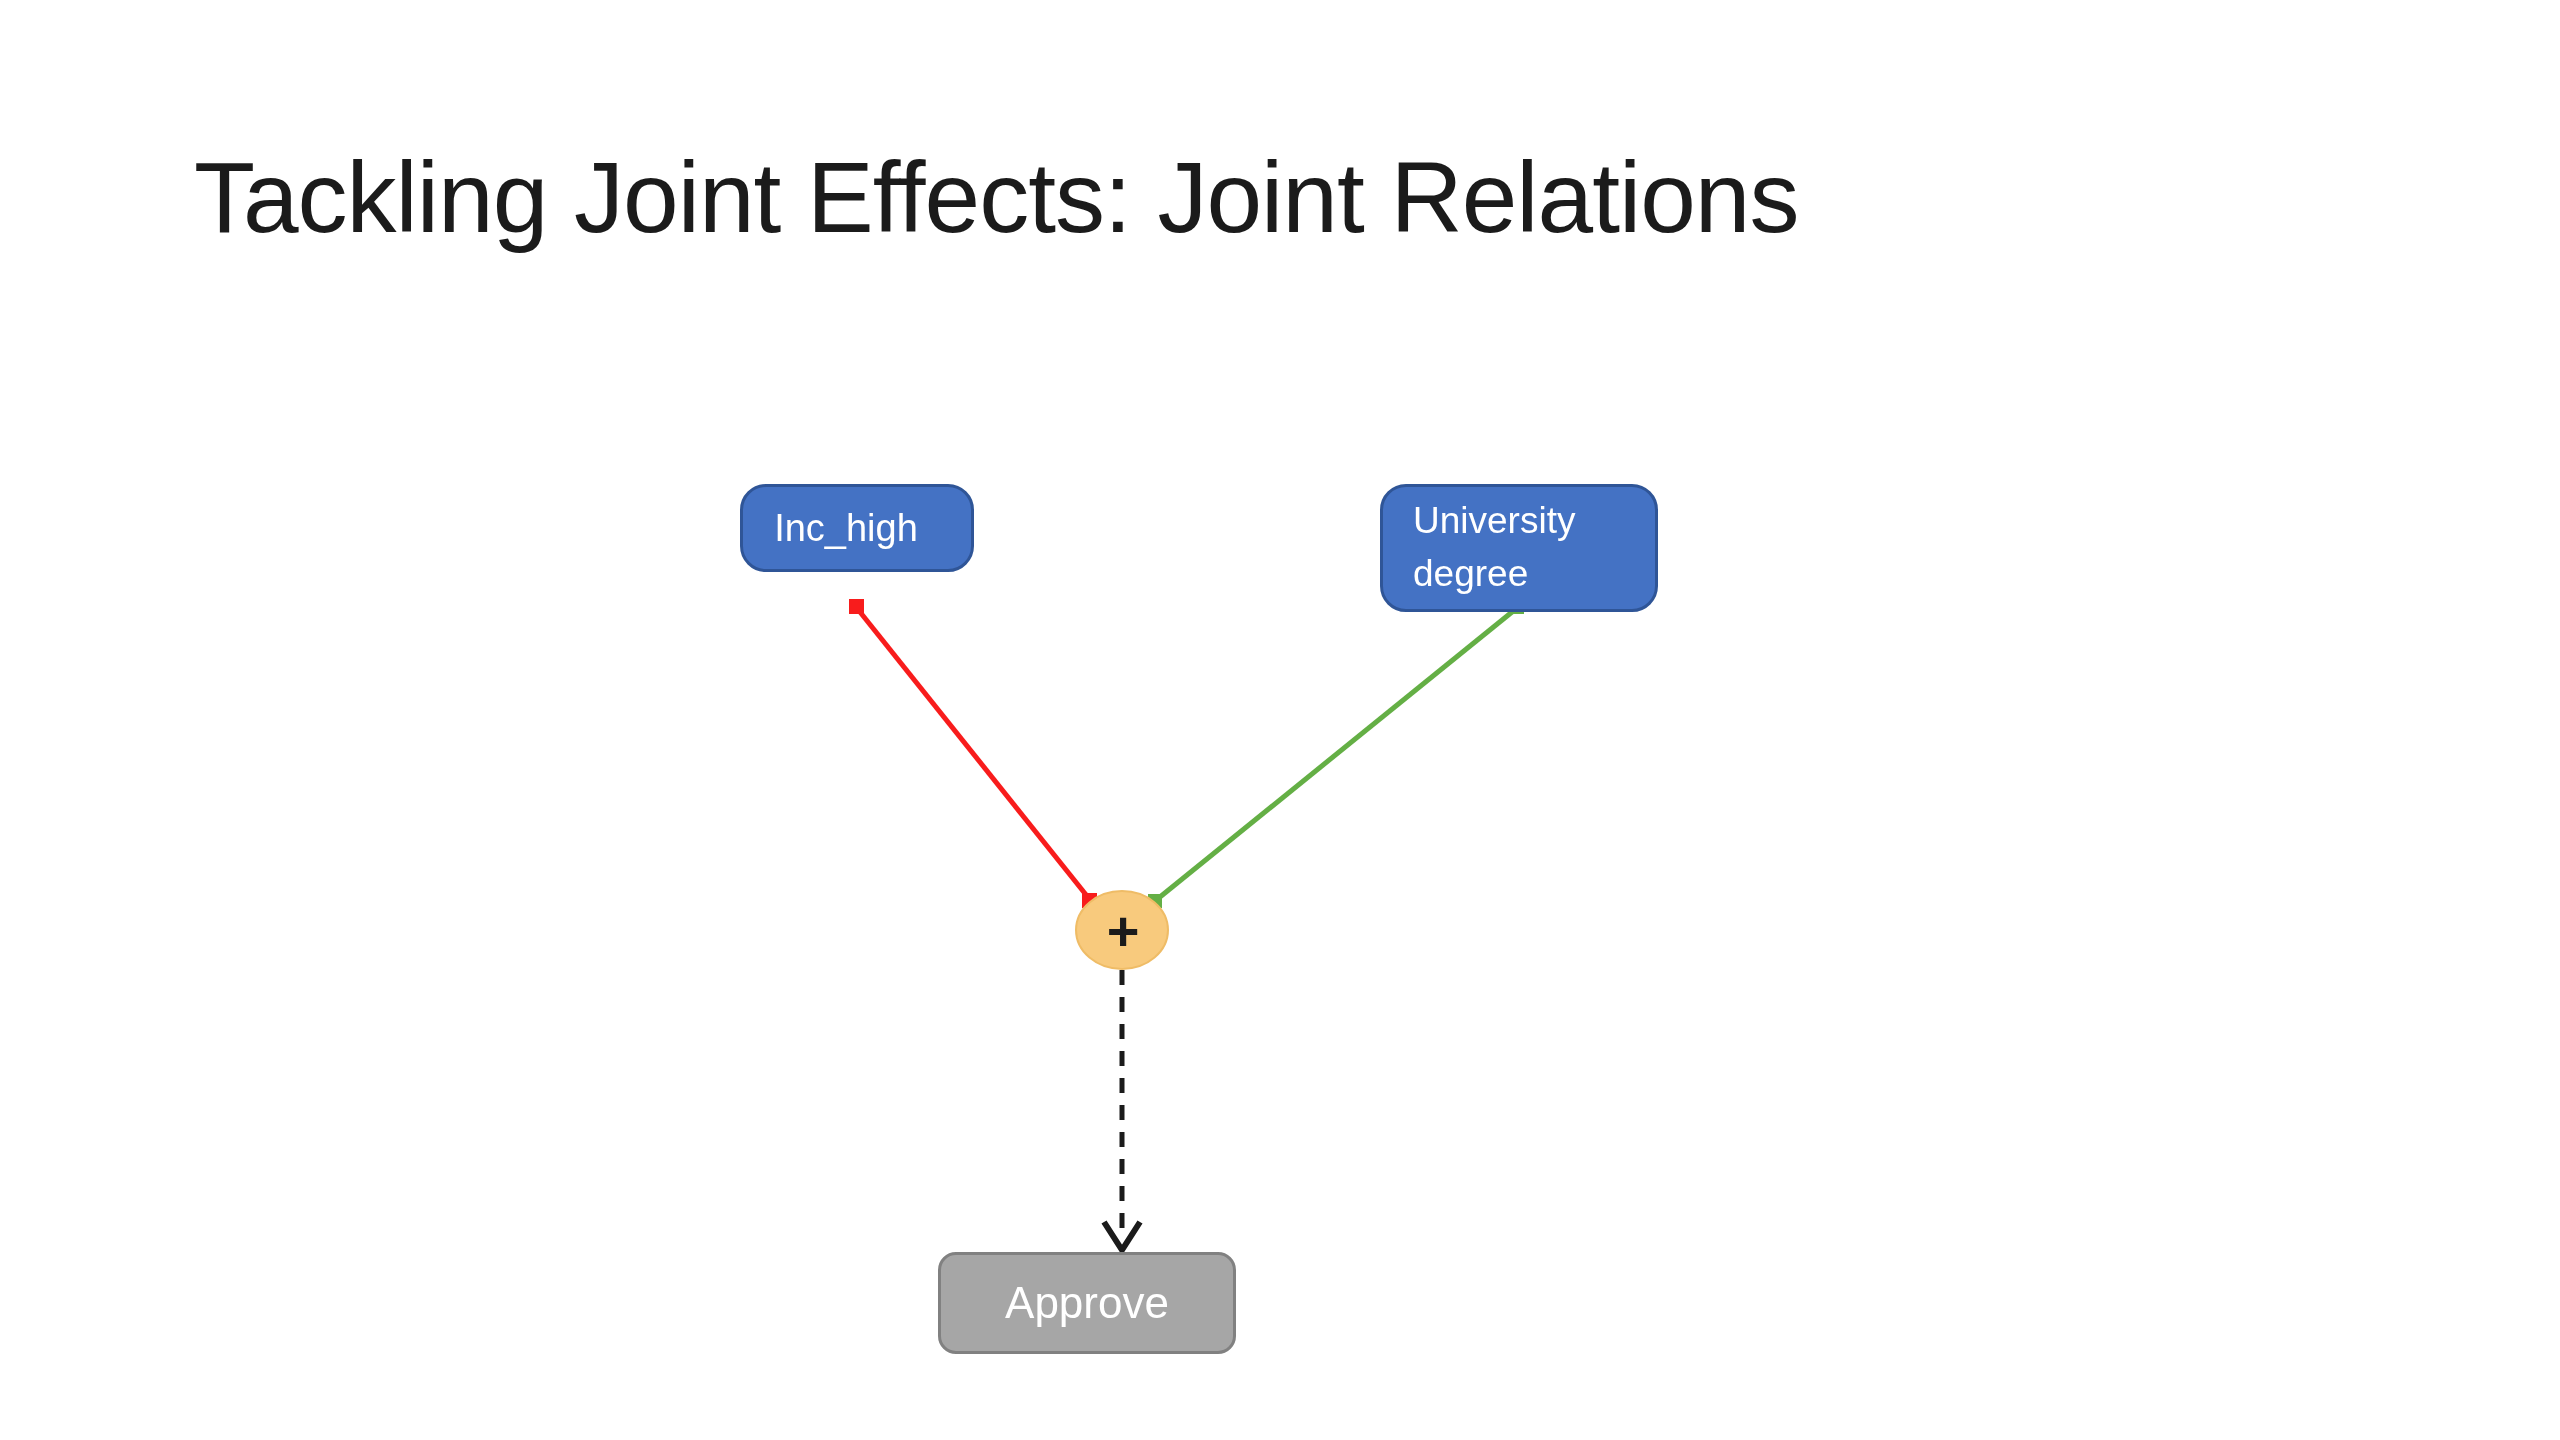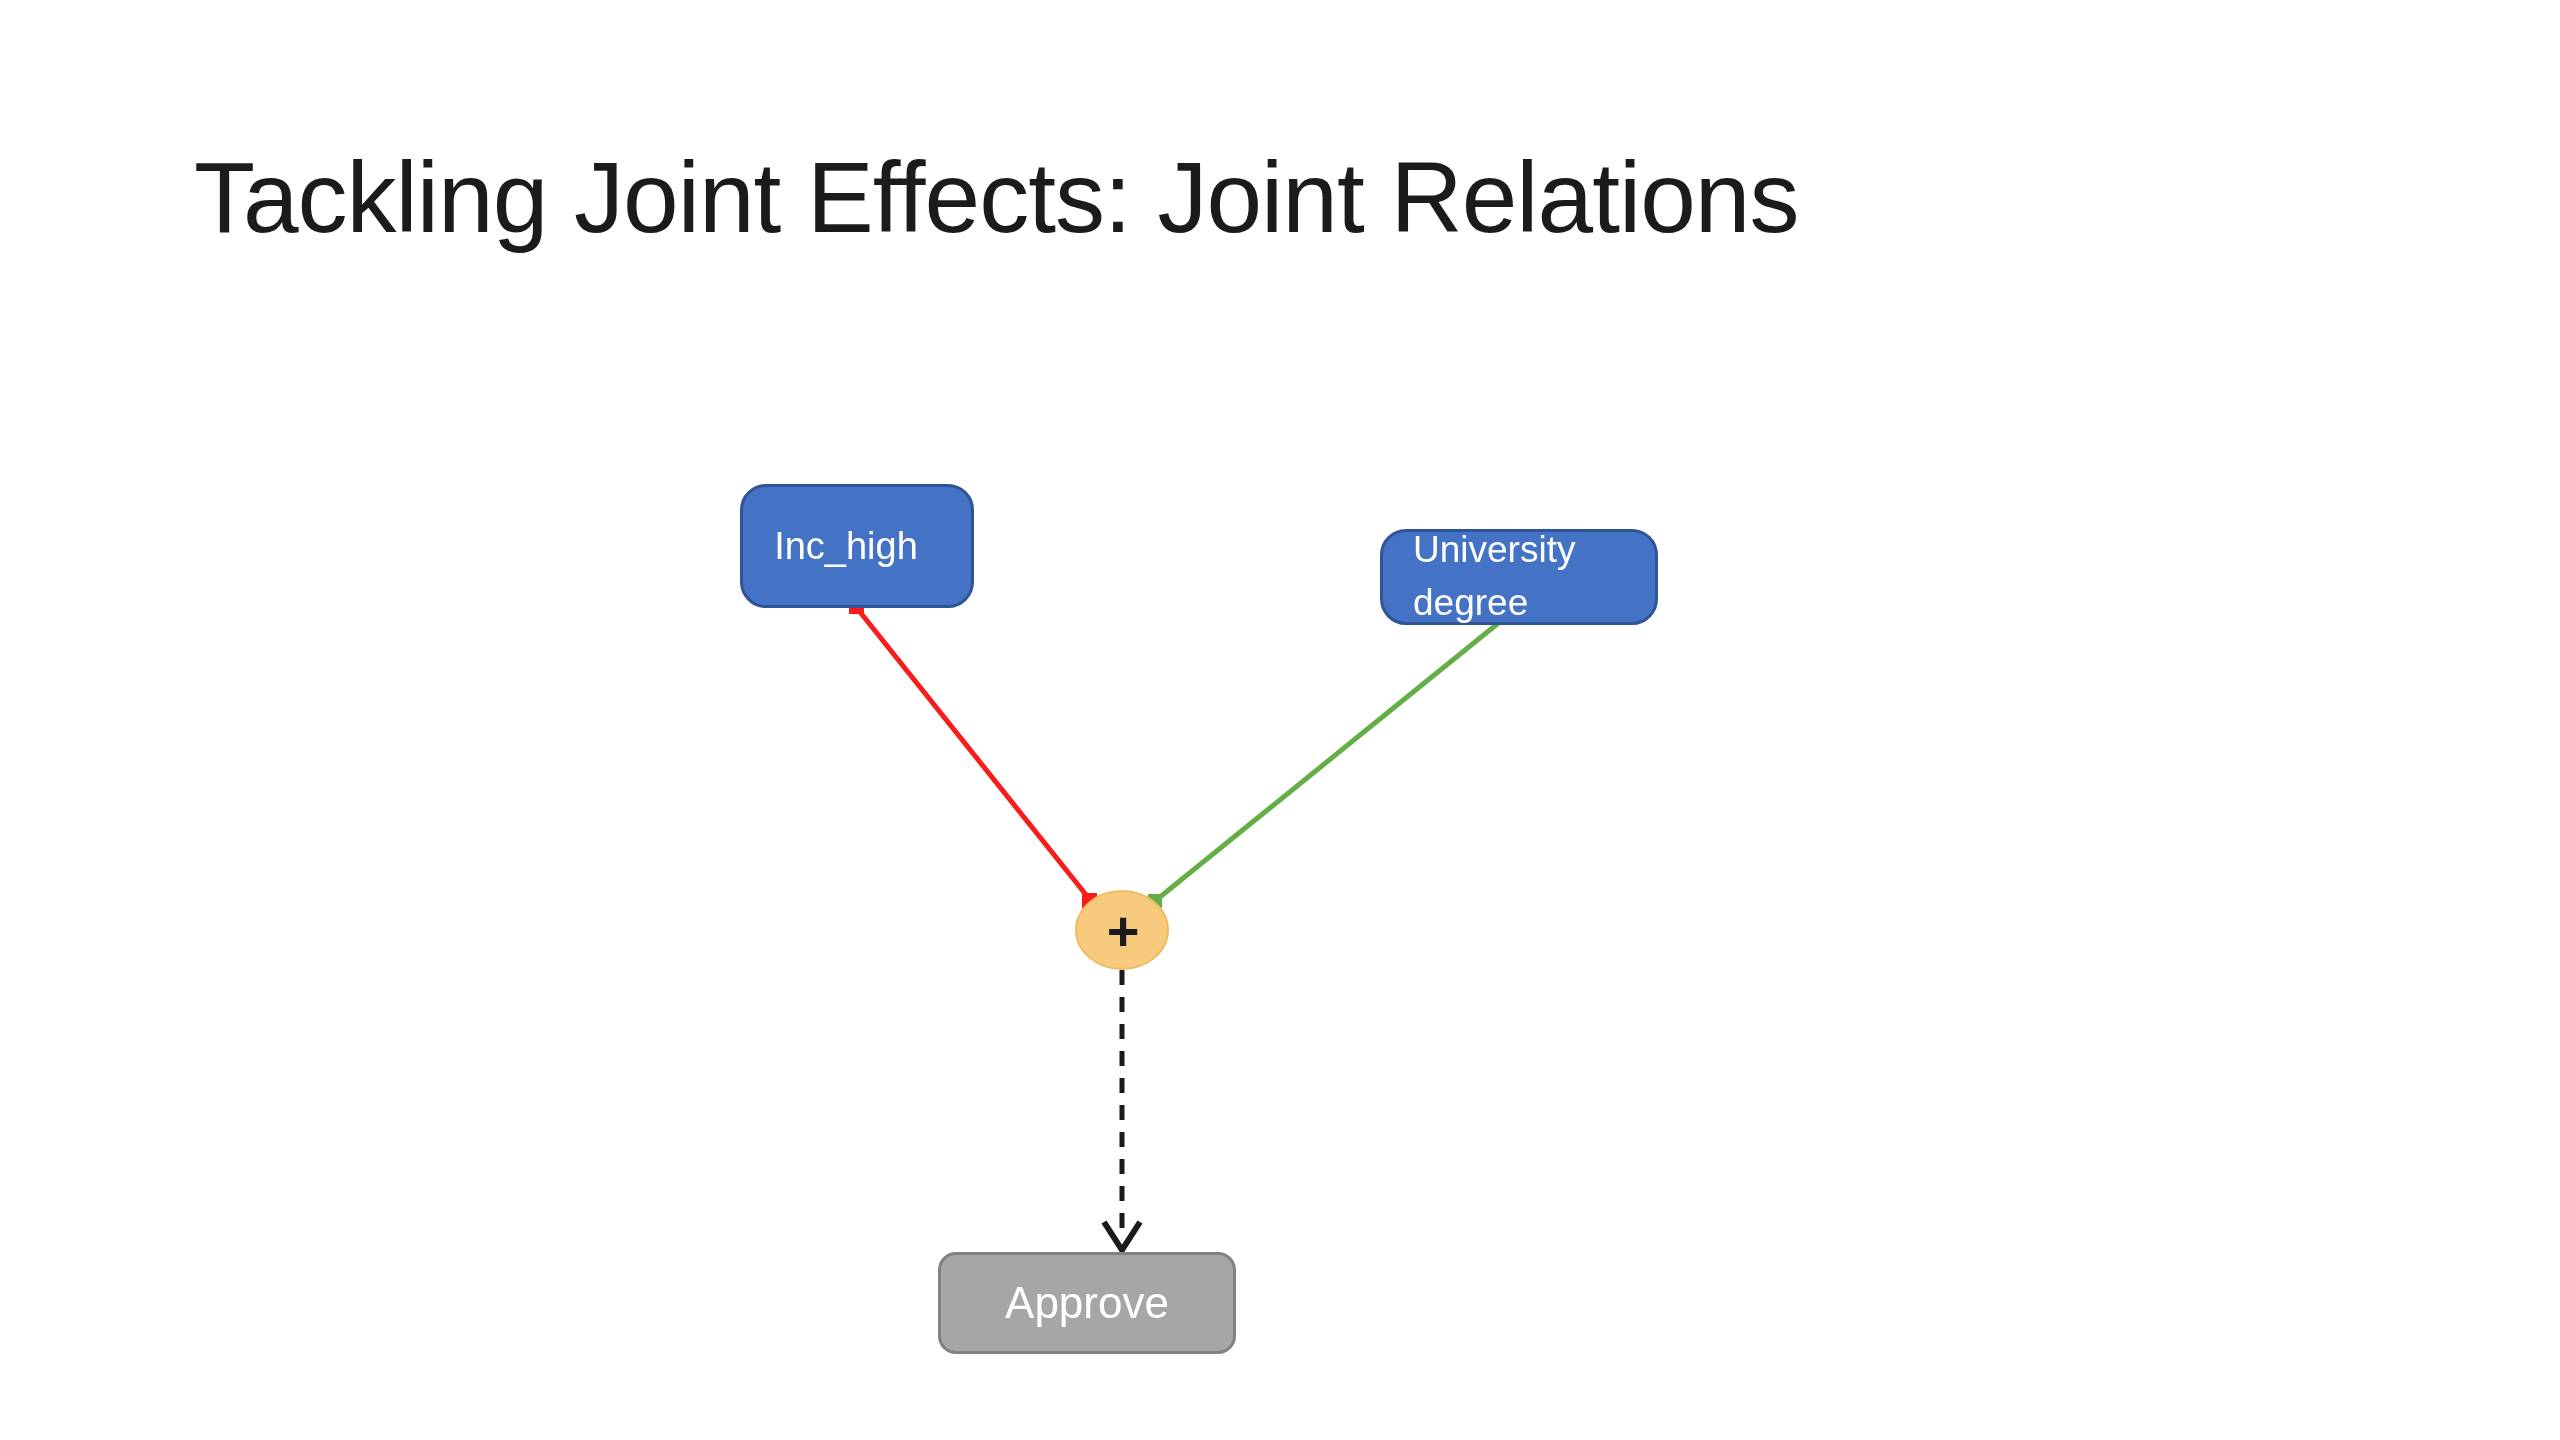--- a/index.html
+++ b/index.html
@@ -35,33 +35,32 @@
     align-items: center;
     color: #ffffff;
   }
   .node-cause {
     background: #4472C4;
     border: 3px solid #2F5597;
     border-radius: 26px;
   }
   .node-inc-high {
     left: 740px; top: 484px;
-    width: 234px; height: 124px;
+    width: 234px; height: 88px;
     justify-content: center;
     padding-right: 22px;
     font-size: 38px;
   }
   .node-university {
     left: 1380px; top: 484px;
-    width: 278px; height: 96px;
+    width: 278px; height: 128px;
     justify-content: flex-start;
     padding-left: 30px;
     font-size: 37px;
     line-height: 1.42;
-    margin-top: 45px;
   }
   .node-outcome {
     left: 938px; top: 1252px;
     width: 298px; height: 102px;
     justify-content: center;
     background: #A6A6A6;
     border: 3px solid #818181;
     border-radius: 18px;
     font-size: 44px;
   }

